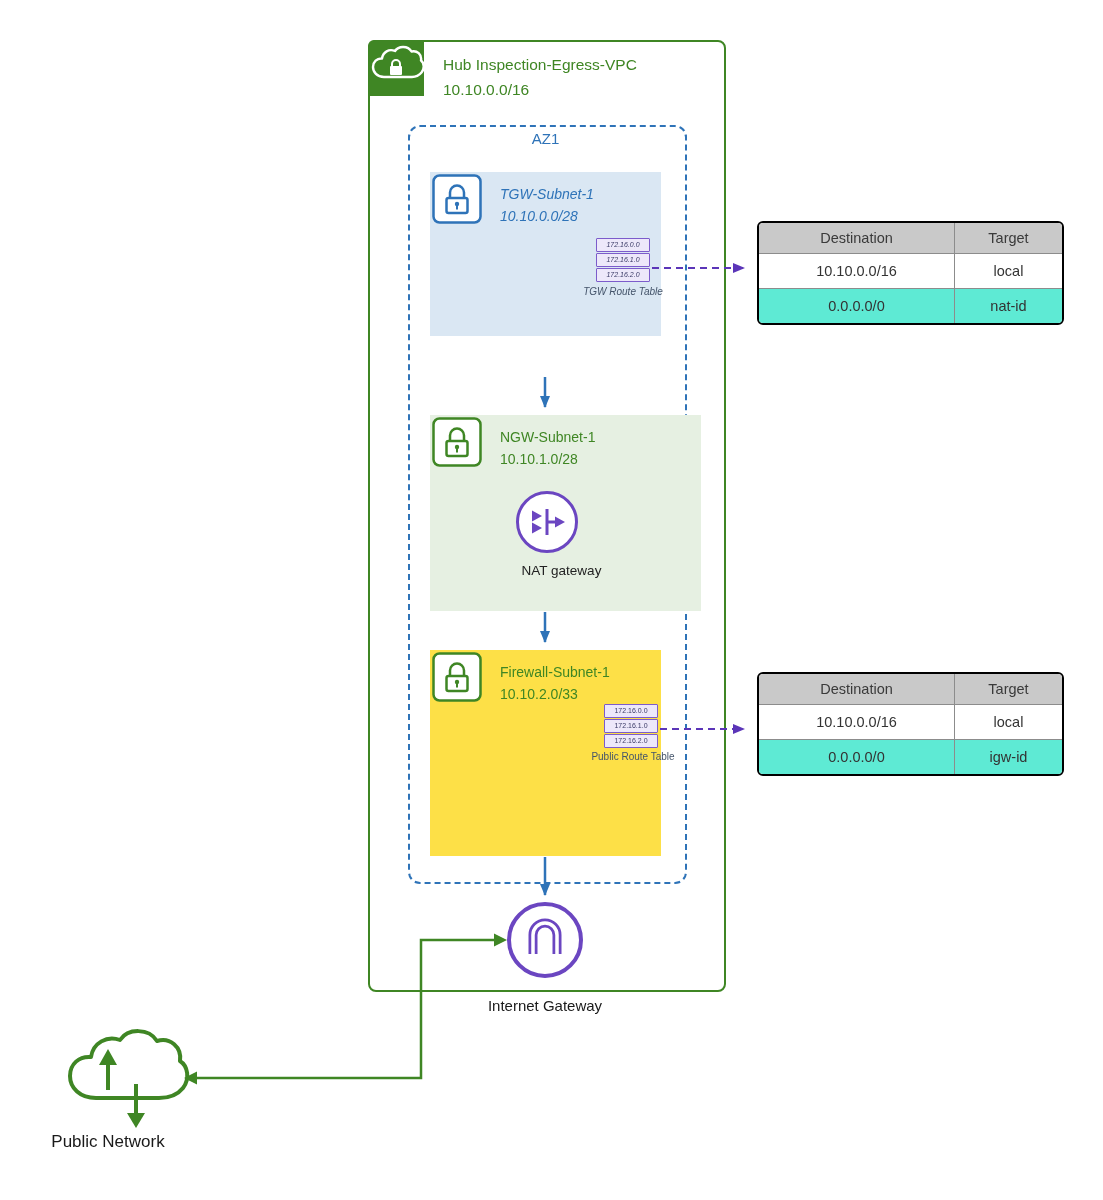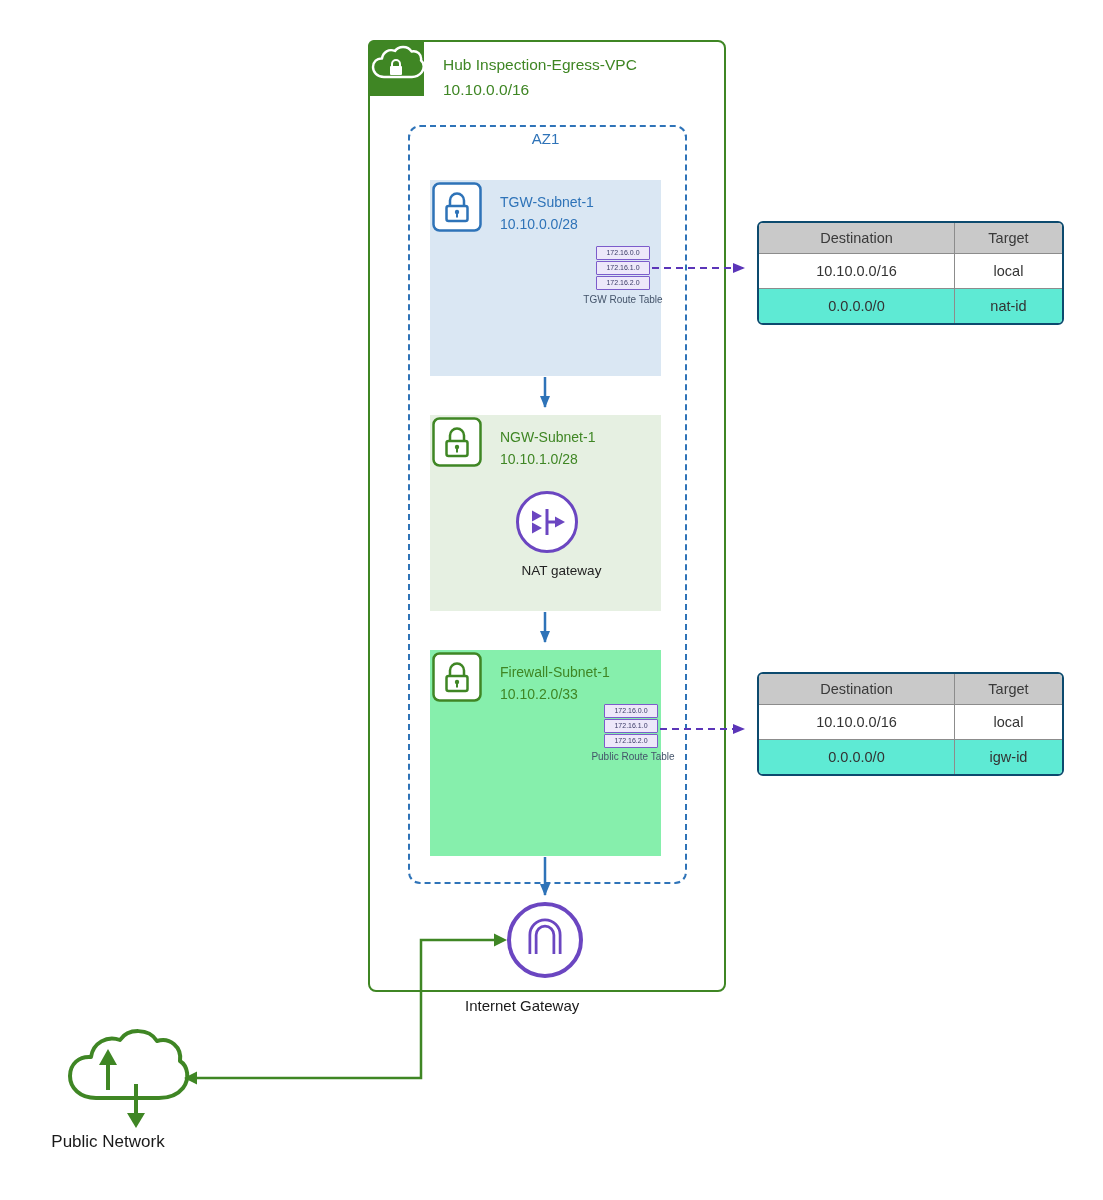--- a/index.html
+++ b/index.html
@@ -27,23 +27,23 @@
     position: absolute; left: 408px; top: 125px; width: 275px; height: 755px;
     border: 2px dashed #2E73B8; border-radius: 12px;
   }
   .az-label {
     position: absolute; left: 408px; top: 130px; width: 275px; text-align: center;
     color: #2E73B8; font-size: 15px;
   }
 
   
   .subnet { position: absolute; left: 430px; width: 231px; }
-  .subnet-tgw { top: 180px; height: 196px; background: #DAE7F3; }
-  .subnet-ngw { top: 415px; height: 196px; background: #E6F0E2; }
-  .subnet-fw  { top: 650px; height: 206px; background: #86efac; }
+  .subnet-tgw { top: 172px; height: 164px; background: #DAE7F3; font-style: italic; }
+  .subnet-ngw { top: 415px; height: 196px; background: #E6F0E2; padding-left: 40px; }
+  .subnet-fw  { top: 650px; height: 206px; background: #fde047; }
   .lock-badge { position: absolute; left: 0; top: 0; width: 54px; height: 54px; }
   .lock-blue  { color: #2E73B8; }
   .lock-green { color: #3F8624; }
   .subnet-head { position: absolute; left: 70px; top: 11px; font-size: 14px; line-height: 22px; white-space: nowrap; }
   .blue-text  { color: #2E73B8; }
   .green-text { color: #3F8624; }
 
   
   .rt-stack { position: absolute; width: 54px; }
   .rt-stack-tgw { left: 166px; top: 66px; }
@@ -69,34 +69,34 @@
     position: absolute; left: 16px; top: 148px; width: 231px; text-align: center;
     font-size: 13.5px; color: #222;
   }
 
   
   .igw-circle {
     position: absolute; left: 507px; top: 902px; width: 68px; height: 68px;
     border: 4px solid #6B46C1; border-radius: 50%; background: #fff; z-index: 2;
   }
   .igw-label {
-    position: absolute; left: 465px; top: 997px; width: 160px; 
+    position: absolute; left: 465px; top: 997px; width: 160px; text-align: center;
     font-size: 15px; color: #1a1a1a;
   }
 
   
   .pn-icon { position: absolute; left: 58px; top: 1022px; width: 134px; height: 112px; }
   .pn-label {
     position: absolute; left: 28px; top: 1132px; width: 160px; text-align: center;
     font-size: 17px; color: #1a1a1a;
   }
 
   
   .rtable {
-    position: absolute; width: 303px; border: 2px solid #0c4a6e; border-radius: 6px;
+    position: absolute; width: 303px; border: 2px solid #000000; border-radius: 6px;
     background: #fff; overflow: hidden;
   }
   .rtable-1 { left: 757px; top: 221px; }
   .rtable-2 { left: 757px; top: 672px; }
   .rt-row { display: grid; grid-template-columns: 195px 1fr; }
   .rt-row + .rt-row { border-top: 1px solid #8C8C8C; }
   .rt-head { background: #C9C9C9; }
   .rt-cell { text-align: center; padding: 9px 4px; font-size: 14.5px; color: #333; }
   .rt-head .rt-cell { padding: 7px 4px; color: #3a3a3a; }
   .rt-cell + .rt-cell { border-left: 1px solid #8C8C8C; }

